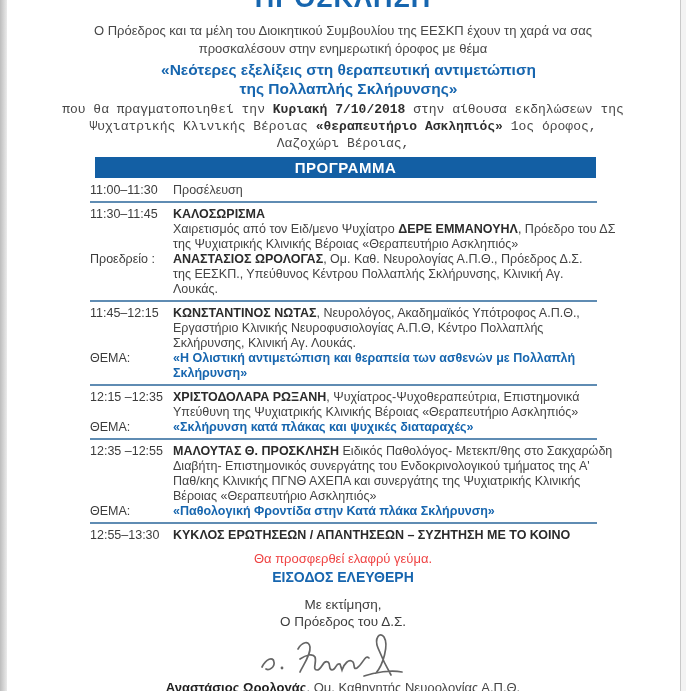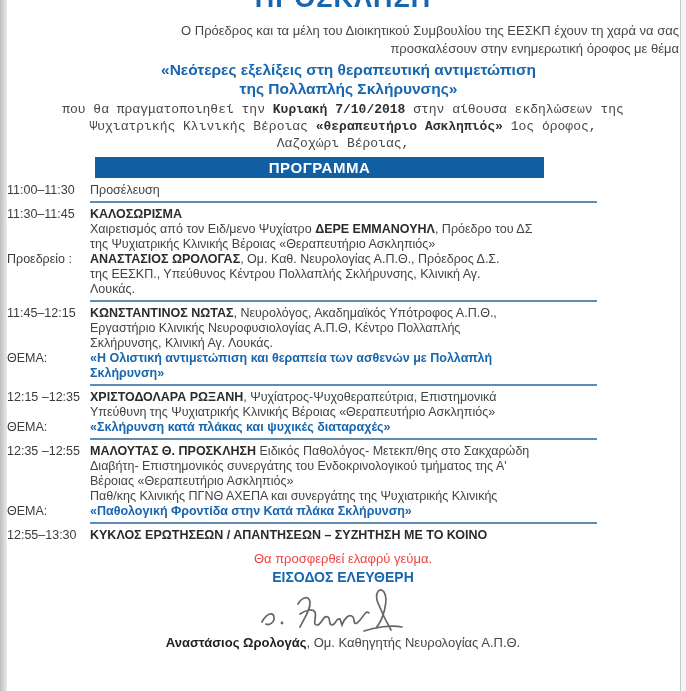--- a/index.html
+++ b/index.html
@@ -14,36 +14,36 @@
     background:linear-gradient(to right,#bdbdbd,#ebebeb);z-index:5;}
   .edge-right{position:absolute;right:0;top:0;bottom:0;width:5px;
     background:#f3f3f3;border-left:1px solid #c9c9c9;z-index:5;}
   .doc{position:absolute;left:7px;top:0;width:672px;}
 
   .title-clip{height:13px;overflow:hidden;text-align:center;}
   .title{font-size:27px;font-weight:bold;color:var(--accent,#1766af);
     letter-spacing:1px;line-height:30px;margin-top:-17px;}
 
   .intro{margin-top:9px;text-align:center;font-size:13px;line-height:18px;color:#474747;}
-  .intro div{white-space:nowrap;text-align:right;}
+  .intro div{white-space:nowrap;}
 
   .subject{margin-top:2px;text-align:center;font-size:15.5px;font-weight:bold;
     color:var(--accent,#1766af);line-height:19px;padding-left:11px;}
   .subject div{white-space:nowrap;}
 
   .venue{margin-top:3px;text-align:center;font-size:13px;line-height:17px;color:#474747;}
   .venue div{white-space:nowrap;font-family:Liberation Mono, monospace;}
   .venue b{color:#2f2f2f;}
 
-  .banner{margin:5px 0 0 88px;width:449px;height:21px;line-height:21px;
+  .banner{margin:5px 0 0 88px;width:501px;height:21px;line-height:21px;
     background:var(--banner,#135fa4);color:#ffffff;font-weight:bold;font-size:15px;
     text-align:center;letter-spacing:.5px;}
 
   .program{margin-top:5px;font-size:12.5px;line-height:15px;}
-  .prow{display:flex;}
+  .prow{display:flex;padding-left:83px;}
   .tcol{width:83px;flex:none;white-space:nowrap;color:#3c3c3c;}
   .ccol{width:440px;flex:none;}
   .ccol div{white-space:nowrap;}
   .bold{font-weight:bold;color:#2b2b2b;}
   .thema{color:var(--accent,#1766af);font-weight:bold;}
   .divider{height:2px;background:var(--divider,#5f8cb3);width:507px;
     margin:3px 0 4px 83px;}
 
   .meal{margin-top:8px;text-align:center;font-size:13px;color:#ef4444;}
   .entry{margin-top:3px;text-align:center;font-size:14px;font-weight:bold;
@@ -141,22 +141,22 @@
         <div class="thema">«Σκλήρυνση κατά πλάκας και ψυχικές διαταραχές»</div>
       </div>
     </div>
     <div class="divider"></div>
 
     <div class="prow">
       <div class="tcol">12:35 –12:55</div>
       <div class="ccol">
         <div><span class="bold">ΜΑΛΟΥΤΑΣ Θ. ΠΡΟΣΚΛΗΣΗ</span><span> Ειδικός Παθολόγος- Μετεκπ/θης στο Σακχαρώδη</span></div>
         <div>Διαβήτη- Επιστημονικός συνεργάτης του Ενδοκρινολογικού τμήματος της Α'</div>
+        <div>Παθ/κης Κλινικής ΠΓΝΘ ΑΧΕΠΑ και συνεργάτης της Ψυχιατρικής Κλινικής</div>
         <div>Βέροιας «Θεραπευτήριο Ασκληπιός»</div>
-        <div>Παθ/κης Κλινικής ΠΓΝΘ ΑΧΕΠΑ και συνεργάτης της Ψυχιατρικής Κλινικής</div>
       </div>
     </div>
     <div class="prow">
       <div class="tcol">ΘΕΜΑ:</div>
       <div class="ccol">
         <div class="thema">«Παθολογική Φροντίδα στην Κατά πλάκα Σκλήρυνση»</div>
       </div>
     </div>
     <div class="divider"></div>
 
@@ -164,20 +164,24 @@
       <div class="tcol">12:55–13:30</div>
       <div class="ccol">
         <div class="bold">ΚΥΚΛΟΣ ΕΡΩΤΗΣΕΩΝ / ΑΠΑΝΤΗΣΕΩΝ – ΣΥΖΗΤΗΣΗ ΜΕ ΤΟ ΚΟΙΝΟ</div>
       </div>
     </div>
   </div>
 
   <div class="meal">Θα προσφερθεί ελαφρύ γεύμα.</div>
   <div class="entry">ΕΙΣΟΔΟΣ ΕΛΕΥΘΕΡΗ</div>
 
+  <div class="regards">
+    <div>Με εκτίμηση,</div>
+    <div>Ο Πρόεδρος του Δ.Σ.</div>
+  </div>
 
   <div class="sig-wrap">
     <svg width="190" height="49" viewBox="0 0 190 49" fill="none" stroke="#4b4b4b" stroke-width="1.7" stroke-linecap="round" opacity="0.85">
       <path d="M14,36 C18,28 25,25 26,31 C27,36 21,40 18,38"></path>
       <circle cx="34" cy="37" r="1.4" fill="#4b4b4b" stroke="none"></circle>
       <path d="M50,18 C54,11 61,9 62,16 C63,24 54,36 52,41 M52,28 C58,24 65,22 67,26 C69,31 64,39 69,39 C74,39 75,28 80,31 C83,33 80,39 84,39 C88,39 88,31 92,33 L94,39 C96,33 101,27 105,31 C107,34 105,39 109,37 C115,33 117,23 121,27"></path>
       <path d="M128,42 C135,34 141,14 136,6 C132,0 126,7 130,17 C134,27 139,37 143,44 M116,45 C127,41 143,39 154,41"></path>
     </svg>
   </div>
 

